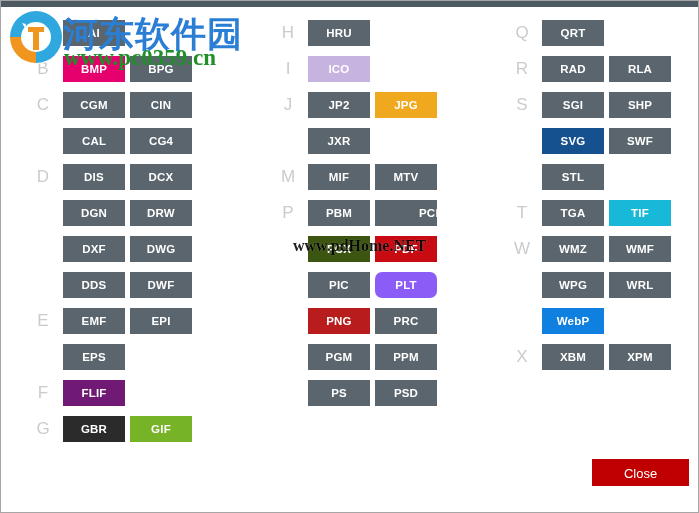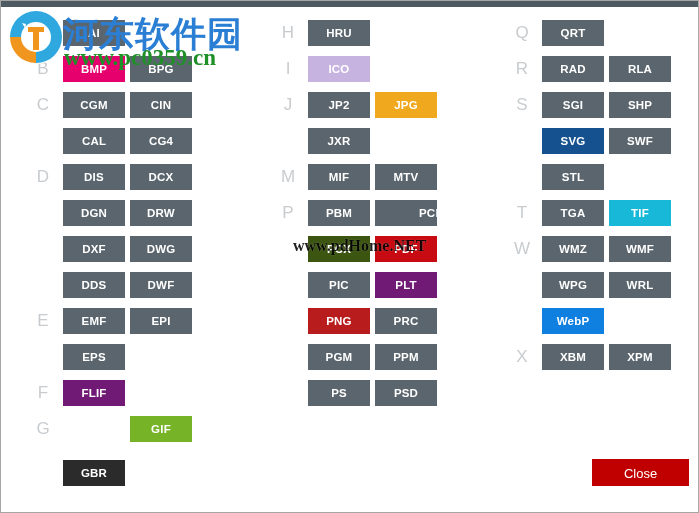--- a/index.html
+++ b/index.html
@@ -241,21 +241,21 @@
             <div class="row">
               <button class="fmt-btn" style="background: #701a75;">FLIF</button>
               <span class="fmt-btn spacer"></span>
             </div>
           </div>
         </div>
         <div class="group">
           <div class="group-letter">G</div>
           <div class="rows">
             <div class="row">
-              <button class="fmt-btn" style="background: rgb(43, 43, 43); margin-top: 44px;">GBR</button>
+              <button class="fmt-btn" style="background: rgb(43, 43, 43);">GBR</button>
               <button class="fmt-btn" style="background: rgb(118, 179, 39);">GIF</button>
             </div>
           </div>
         </div>
       </div>
       <div class="column col-1">
         <div class="group">
           <div class="group-letter">H</div>
           <div class="rows">
             <div class="row">
@@ -301,21 +301,21 @@
             <div class="row">
               <button class="fmt-btn" style="background: rgb(90, 101, 109);">PBM</button>
               <button class="fmt-btn" style="background: rgb(90, 101, 109); padding-left: 44px;">PCD</button>
             </div>
             <div class="row">
               <button class="fmt-btn" style="background: rgb(60, 85, 16);">PCX</button>
               <button class="fmt-btn" style="background: rgb(200, 10, 18);">PDF</button>
             </div>
             <div class="row">
               <button class="fmt-btn" style="background: rgb(90, 101, 109);">PIC</button>
-              <button class="fmt-btn" style="background: #701a75;">PLT</button>
+              <button class="fmt-btn" style="background: #8b5cf6; border-radius: 7px;">PLT</button>
             </div>
             <div class="row">
               <button class="fmt-btn" style="background: #b91c1c;">PNG</button>
               <button class="fmt-btn" style="background: rgb(90, 101, 109);">PRC</button>
             </div>
             <div class="row">
               <button class="fmt-btn" style="background: rgb(90, 101, 109);">PGM</button>
               <button class="fmt-btn" style="background: rgb(90, 101, 109);">PPM</button>
             </div>
             <div class="row">

